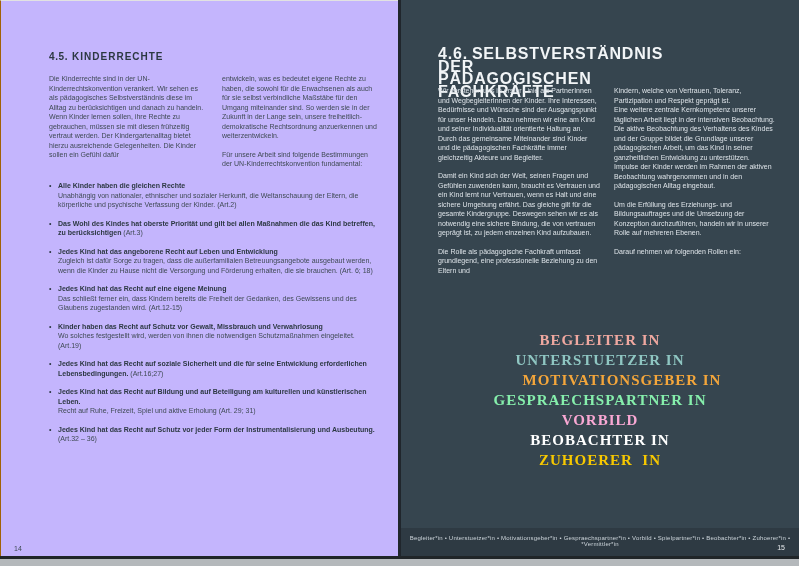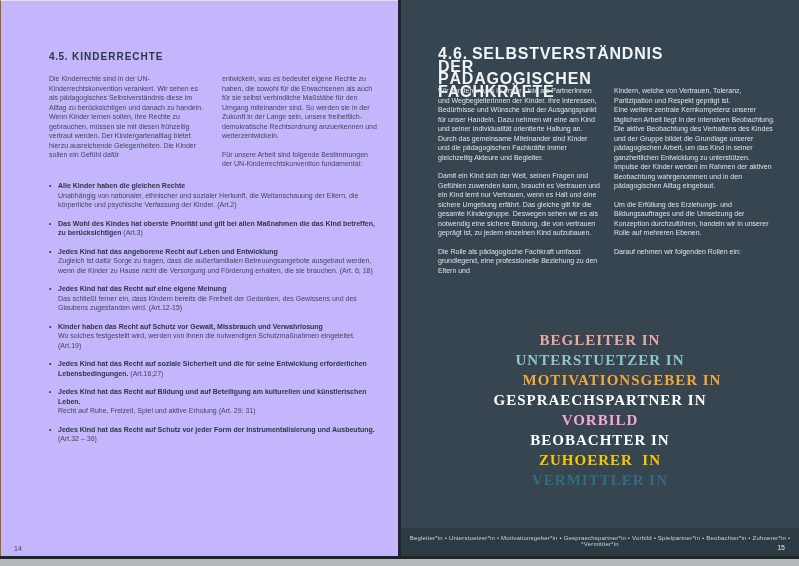--- a/index.html
+++ b/index.html
@@ -112,25 +112,24 @@
           <p>Kindern, welche von Vertrauen, Toleranz, Partizipation und Respekt geprägt ist.
 Eine weitere zentrale Kernkompetenz unserer täglichen Arbeit liegt in der intensiven Beobachtung. Die aktive Beobachtung des Verhaltens des Kindes und der Gruppe bildet die Grundlage unserer pädagogischen Arbeit, um das Kind in seiner ganzheitlichen Entwicklung zu unterstützen. Impulse der Kinder werden im Rahmen der aktiven Beobachtung wahrgenommen und in den pädagogischen Alltag eingebaut.</p>
           <p>Um die Erfüllung des Erziehungs- und Bildungsauftrages und die Umsetzung der Konzeption durchzuführen, handeln wir in unserer Rolle auf mehreren Ebenen.</p>
           <p>Darauf nehmen wir folgenden Rollen ein:</p>
         </div>
     </div>
     <div class="roles-stack">
         <div class="role-line" style="color: rgb(239, 168, 160);">BEGLEITER IN</div>
         <div class="role-line" style="color: rgb(143, 198, 194); text-align: center;">UNTERSTUETZER IN</div>
         <div class="role-line" style="color: rgb(244, 166, 59); padding-left: 44px;">MOTIVATIONSGEBER IN</div>
-        <div class="role-line" style="color: #ffffff;">GESPRAECHSPARTNER IN</div>
+        <div class="role-line" style="color: #86efac;">GESPRAECHSPARTNER IN</div>
         <div class="role-line" style="color: #f9a8d4;">VORBILD</div>
         <div class="role-line" style="color: #ffffff;">BEOBACHTER IN</div>
         <div class="role-line" style="color: rgb(247, 200, 0);">ZUHOERER  IN</div>
-        <div class="role-line" style="color: rgb(47, 110, 129);">VERMITTLER IN</div>
       </div>
     <div class="r-footer">
       <div class="r-footer-roles">Begleiter*in • Unterstuetzer*in • Motivationsgeber*in • Gespraechspartner*in • Vorbild • Spielpartner*in • Beobachter*in • Zuhoerer*in • *Vermittler*in</div>
       <div class="r-pagenum">15</div>
     </div>
   </div>
 
   <div class="edge-dark"></div>
   <div class="edge-gray"></div>
 </div>

